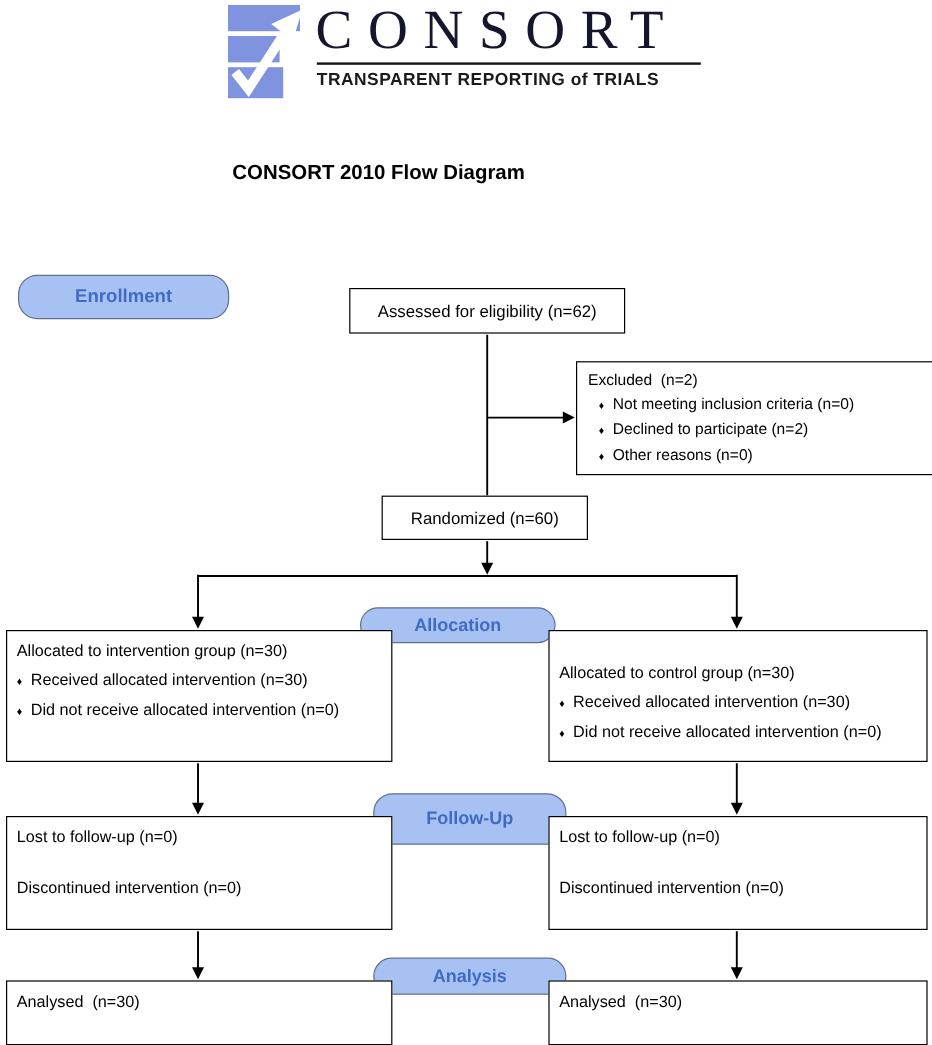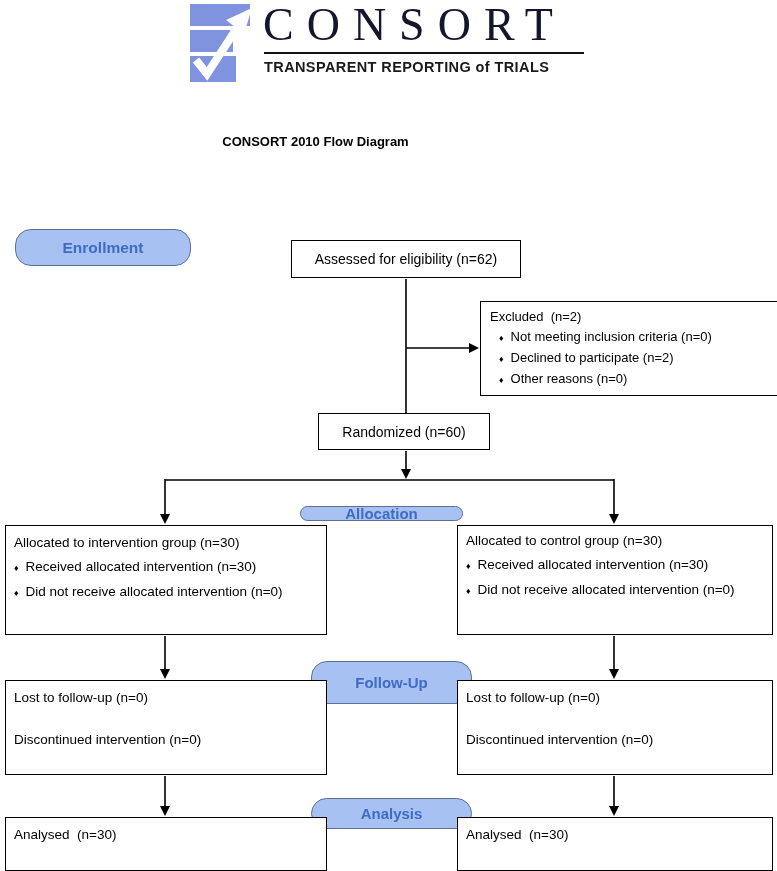--- a/index.html
+++ b/index.html
@@ -15,42 +15,42 @@
     letter-spacing:13px; color:#15152e; white-space:nowrap;
   }
   .logo-rule { position:absolute; left:264px; top:52px; width:320px; height:2px; background:#141414; }
   .logo-subtitle {
     position:absolute; left:264px; top:59px;
     font-size:14.5px; font-weight:bold; color:#1a1a1a; letter-spacing:0.4px; white-space:nowrap;
   }
 
   .page-title {
     position:absolute; left:0; top:134px; width:631px; text-align:center;
-    font-size:13px; font-weight:bold;
+    font-size:17px; font-weight:bold;
   }
 
   
   .stage {
     position:absolute; display:flex; align-items:center; justify-content:center;
     background:#A7C2F2; border:1px solid #5f6f93; border-radius:16px;
     font-weight:bold; color:#3F6BC5; font-size:15px;
   }
   .stage-enrollment { left:15px; top:229px; width:176px; height:37px; font-size:15.5px; }
-  .stage-allocation { left:300px; top:506px; width:163px; height:15px; }
+  .stage-allocation { left:300px; top:506px; width:163px; height:30px; }
   .stage-followup   { left:311px; top:661px; width:161px; height:43px; }
   .stage-analysis   { left:311px; top:798px; width:161px; height:31px; }
 
   
   .box { position:absolute; background:#fff; border:1.5px solid #000; font-size:13.5px; }
   .box-center { display:flex; align-items:center; justify-content:center; text-align:left; font-size:14px; }
   .box-assessed   { left:291px; top:240px; width:230px; height:38px; }
   .box-excluded   { left:480px; top:301px; width:323px; height:95px; padding:7px 9px; font-size:13px; }
   .box-randomized { left:318px; top:413px; width:172px; height:37px; }
   .box-alloc-left  { left:5px;   top:525px; width:322px; height:110px; padding:9px 8px; }
-  .box-alloc-right { left:457px; top:525px; width:316px; height:110px; padding:7px 8px; }
+  .box-alloc-right { left:457px; top:525px; width:316px; height:110px; padding:27px 8px; }
   .box-fu-left  { left:5px;   top:680px; width:322px; height:95px; padding:9px 8px; }
   .box-fu-right { left:457px; top:680px; width:316px; height:95px; padding:9px 8px; }
   .box-an-left  { left:5px;   top:817px; width:322px; height:54px; padding:9px 8px; }
   .box-an-right { left:457px; top:817px; width:316px; height:54px; padding:9px 8px; }
 
   .box-title { white-space:pre-wrap; }
   .items { margin-top:5px; }
   .excluded-items { margin-left:9px; margin-top:3px; }
   .item { display:flex; align-items:baseline; line-height:19px; }
   .alloc .item { line-height:24px; }

